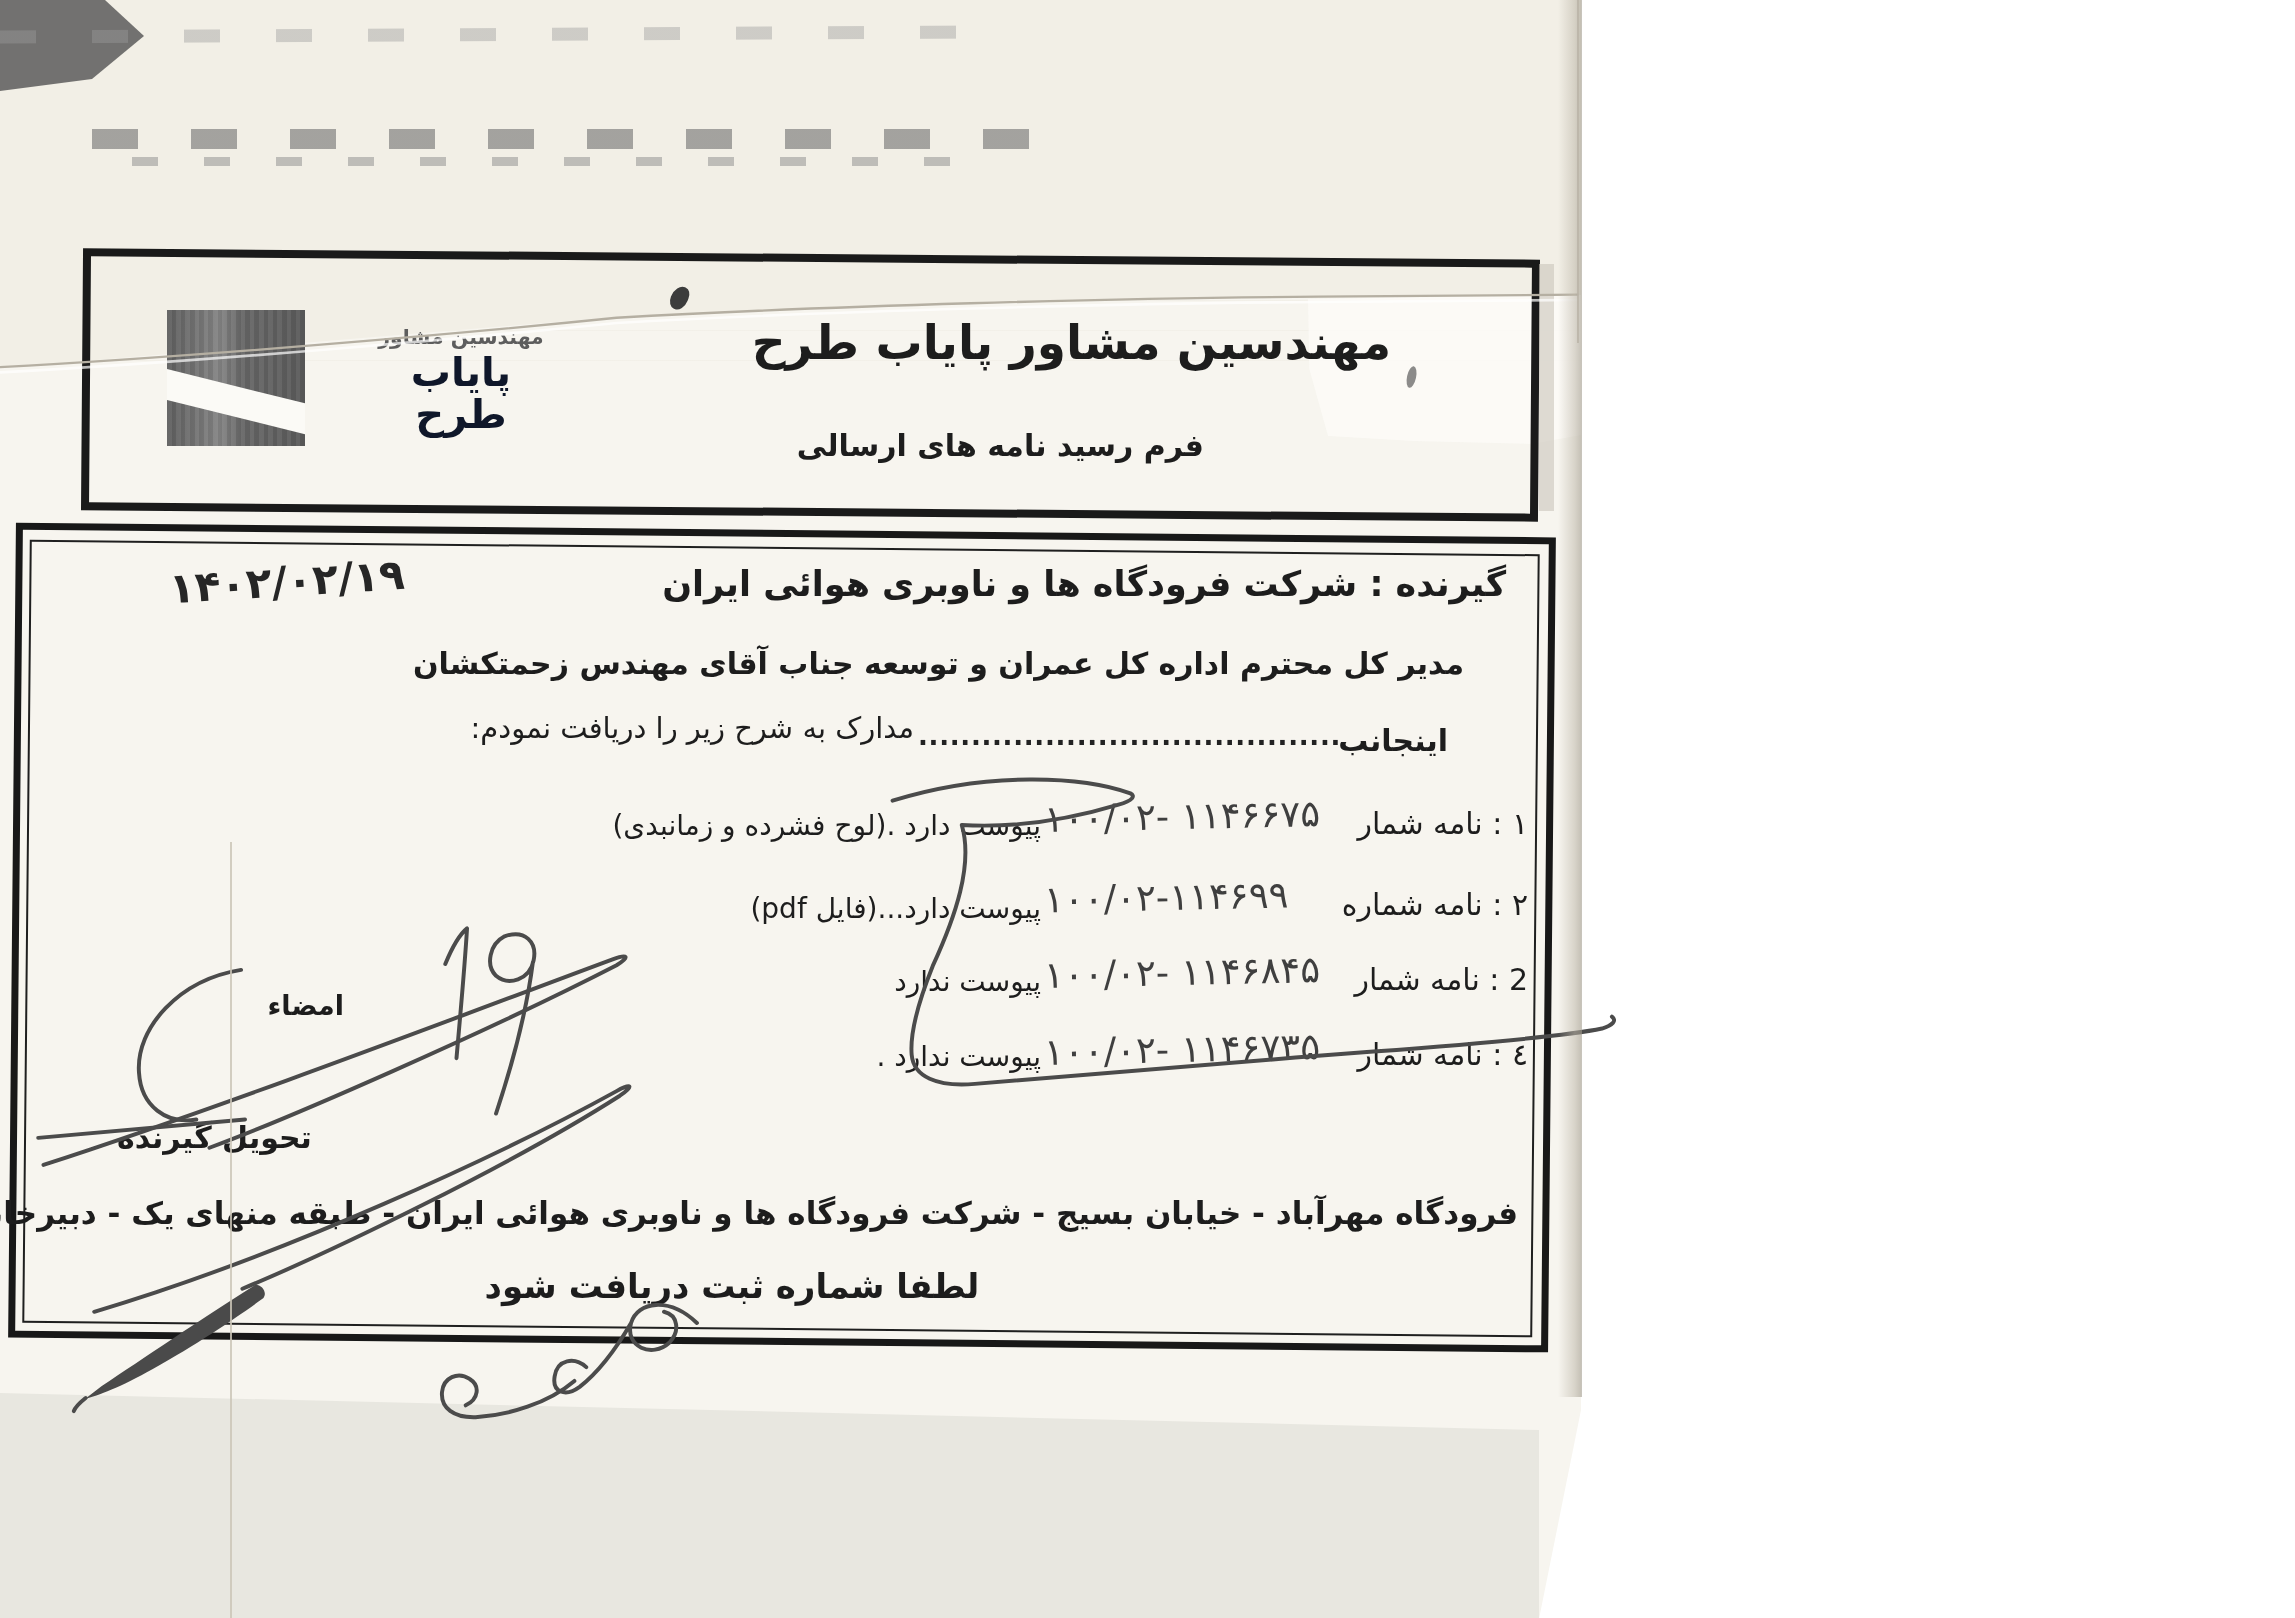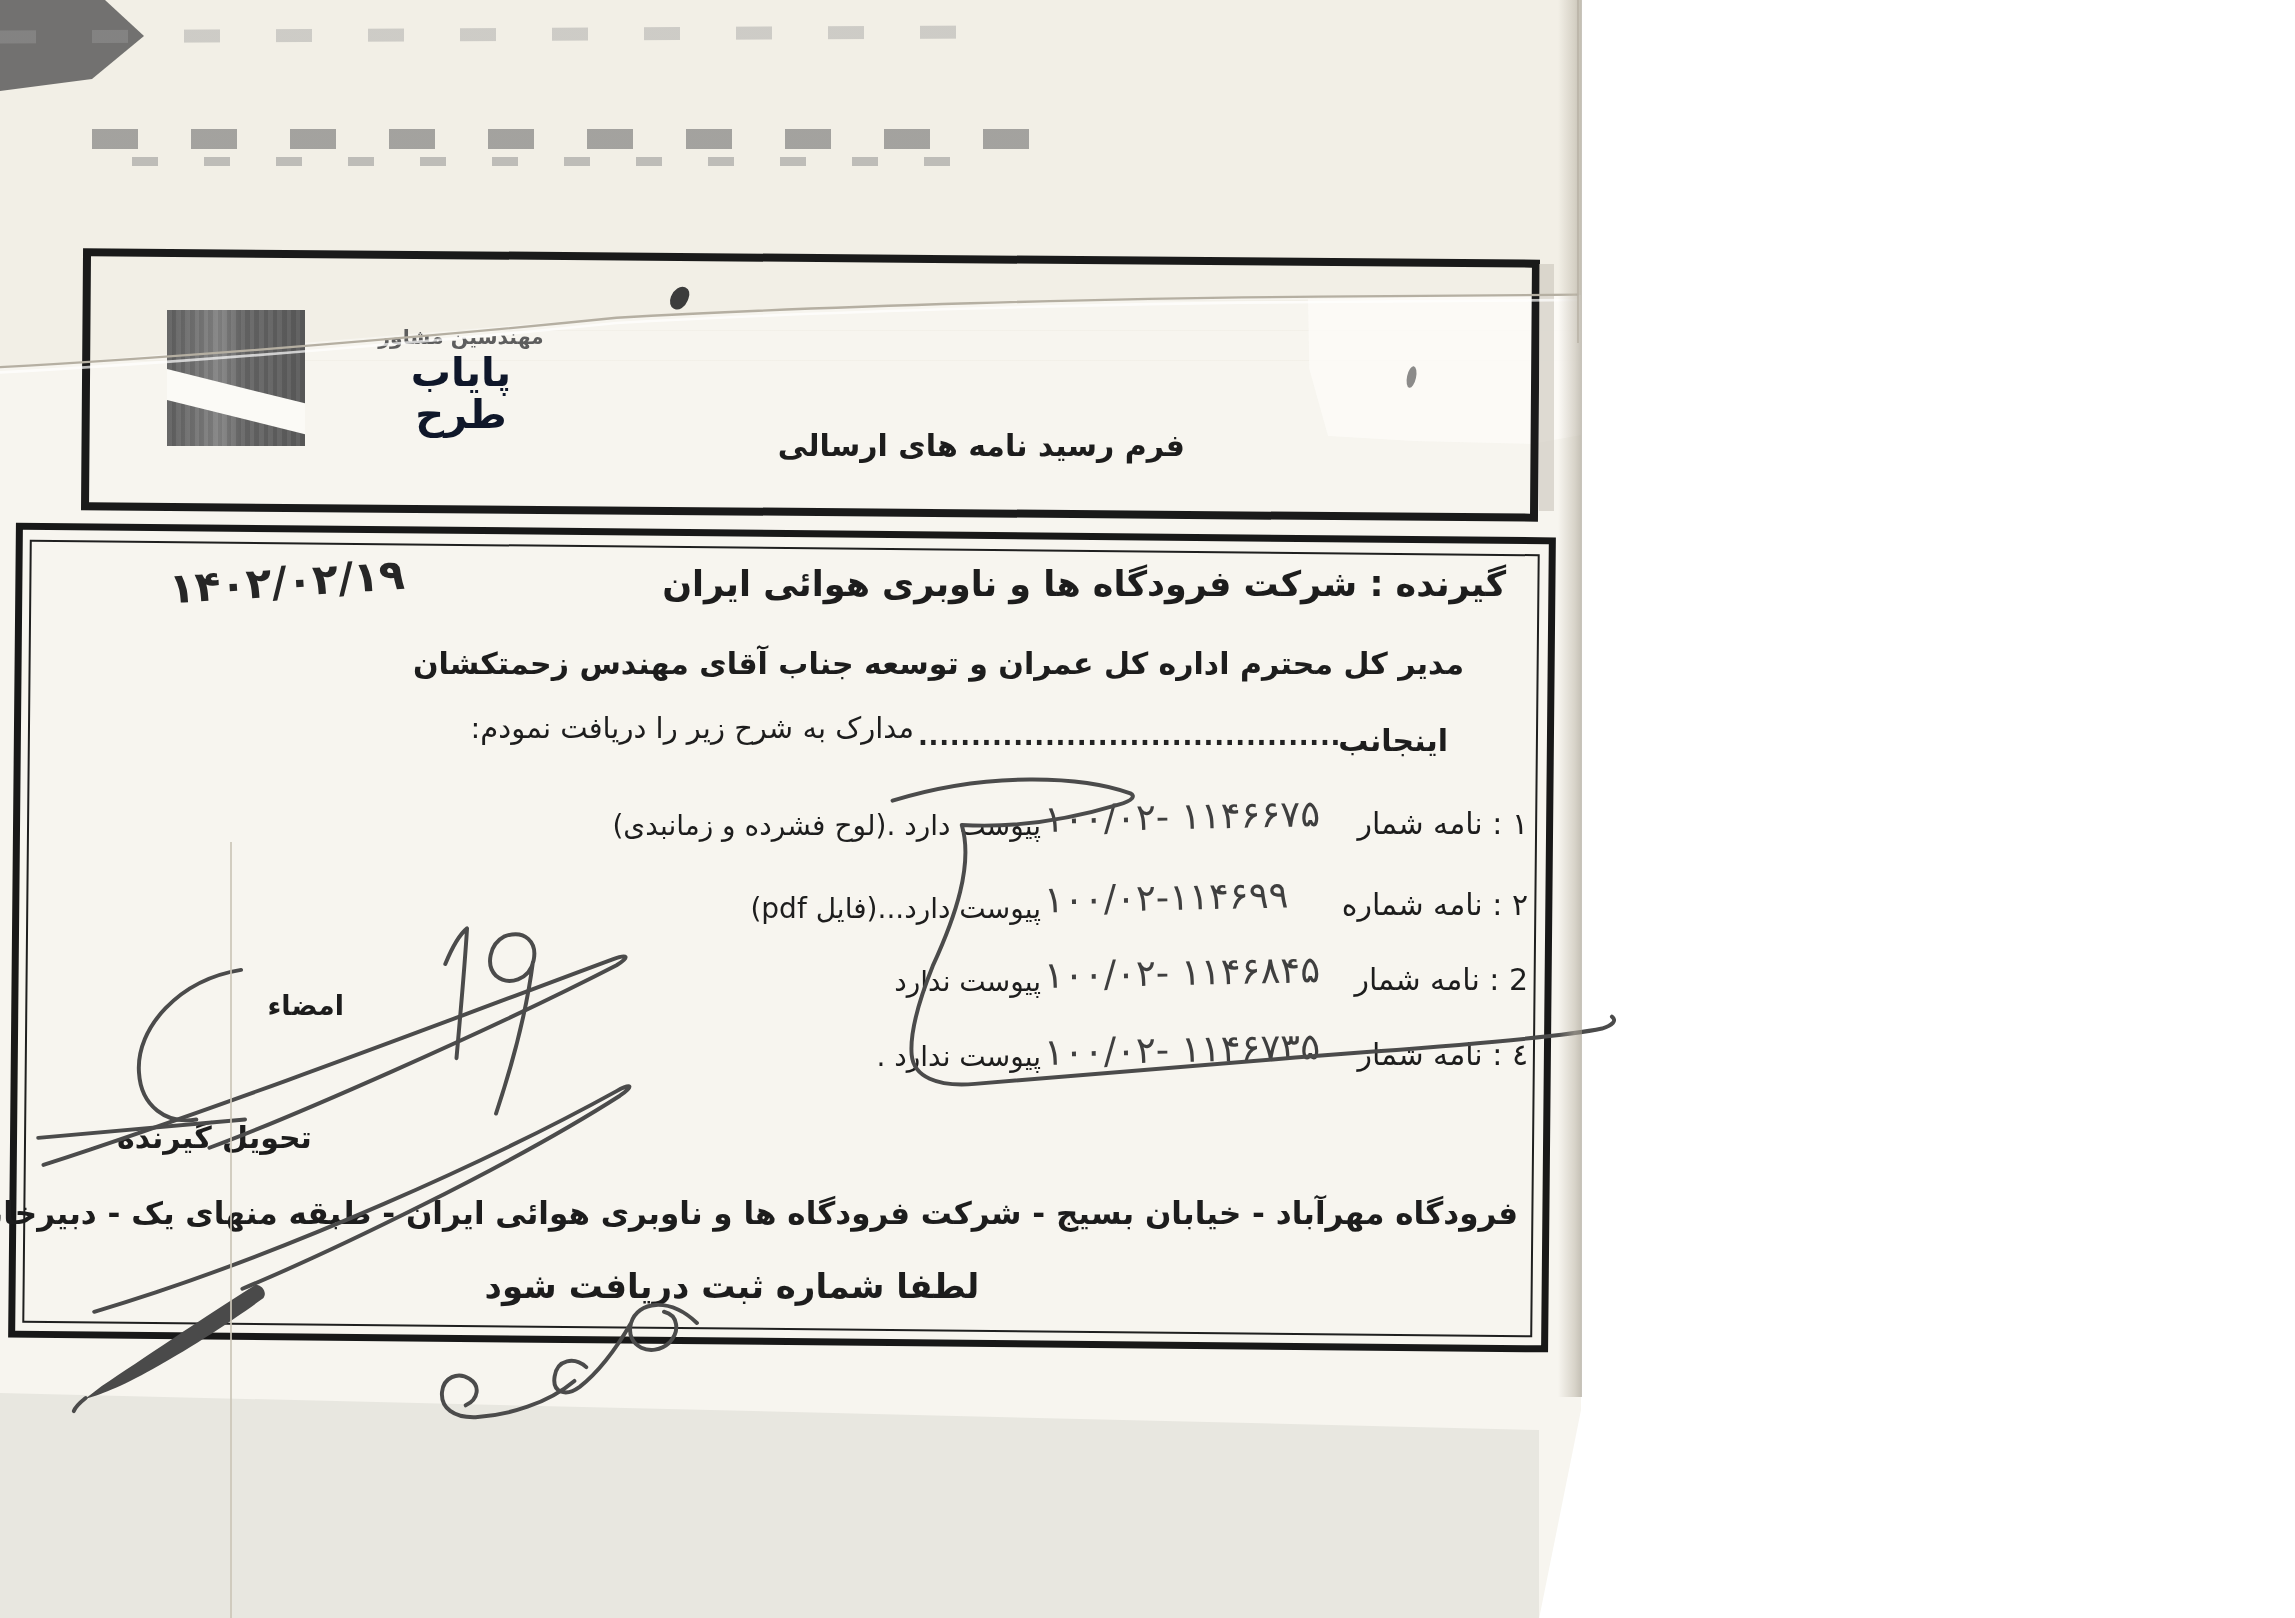--- a/index.html
+++ b/index.html
@@ -48,21 +48,21 @@
         linear-gradient(90deg,rgba(0,0,0,.18) 0%,rgba(255,255,255,.10) 38%,rgba(0,0,0,.12) 55%,rgba(0,0,0,.22) 100%),
         repeating-linear-gradient(90deg,#7d7d7d 0 4.6px,#6e6e6e 4.6px 9.2px);}
   .logo-stripe{position:absolute;left:-10.5px;top:78px;width:169px;height:30px;background:#fbfaf6;
       transform:rotate(14deg);}
   .logo-text{left:369px;top:327px;width:184px;text-align:center;direction:rtl;line-height:1.05;}
   .logo-small{font-size:20.4px;font-weight:600;color:#5d5d5d;letter-spacing:0.7px;}
   .logo-big{font-size:40px;font-weight:700;color:#0f172a;margin-top:2.6px;}
   
   .page-title{left:857px;top:315px;width:534px;text-align:center;direction:rtl;
       font-size:47px;font-weight:700;white-space:nowrap;}
-  .page-subtitle{left:882px;top:428px;width:303px;text-align:center;direction:rtl;
+  .page-subtitle{left:901px;top:428px;width:303px;text-align:center;direction:rtl;
       font-size:30px;font-weight:700;white-space:nowrap;}
   
   .hand{color:#3f3f3f;letter-spacing:2px;}
   .date-hand{left:169px;top:557px;font-size:42px;font-weight:700;color:#262626;
       transform:rotate(-3.5deg);direction:ltr;letter-spacing:3.3px;white-space:nowrap;}
   .line-recipient{right:789px;top:564px;font-size:35px;font-weight:700;direction:rtl;white-space:nowrap;}
   .line-manager{right:831px;top:646px;font-size:30px;font-weight:700;direction:rtl;white-space:nowrap;}
   .lbl-undersigned{right:847px;top:723px;font-size:30px;font-weight:700;direction:rtl;}
   .dotted{right:955px;top:721px;font-size:26px;font-weight:600;letter-spacing:0.7px;color:#222;
       white-space:nowrap;overflow:hidden;width:422px;text-align:left;}
@@ -101,20 +101,21 @@
   <div class="abs header-smear"></div>
 
   <div class="abs logo-square">
     <div class="logo-stripe"></div>
   </div>
   <div class="abs logo-text">
     <div class="logo-small">مهندسین مشاور</div>
     <div class="logo-big">پایاب طرح</div>
   </div>
 
+  <div class="abs page-title">مهندسین مشاور پایاب طرح</div>
   <div class="abs page-subtitle">فرم رسید نامه های ارسالی</div>
 
   <div class="abs main-box-outer"></div>
   <div class="abs main-box-inner"></div>
 
   <div class="abs date-hand">۱۴۰۲/۰۲/۱۹</div>
 
   <div class="abs line-recipient">گیرنده : شرکت فرودگاه ها و ناوبری هوائی ایران</div>
   <div class="abs line-manager">مدیر کل محترم اداره کل عمران و توسعه جناب آقای مهندس زحمتکشان</div>
   <div class="abs lbl-undersigned">اینجانب</div>

